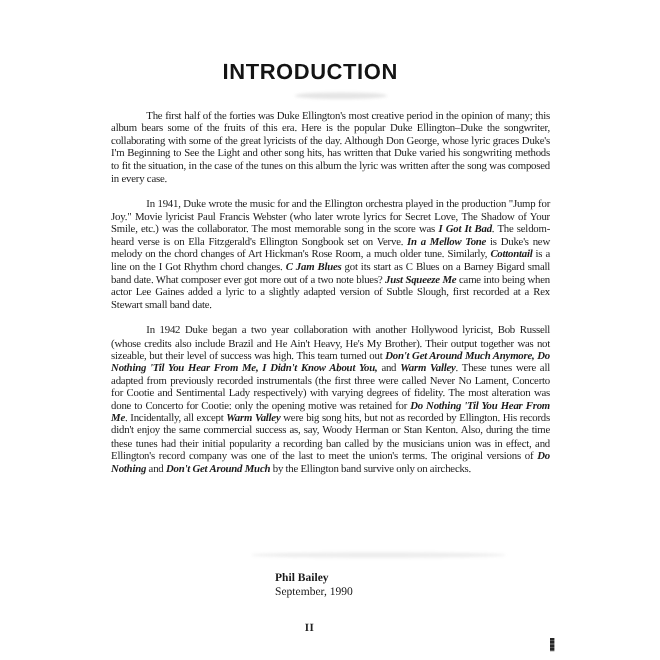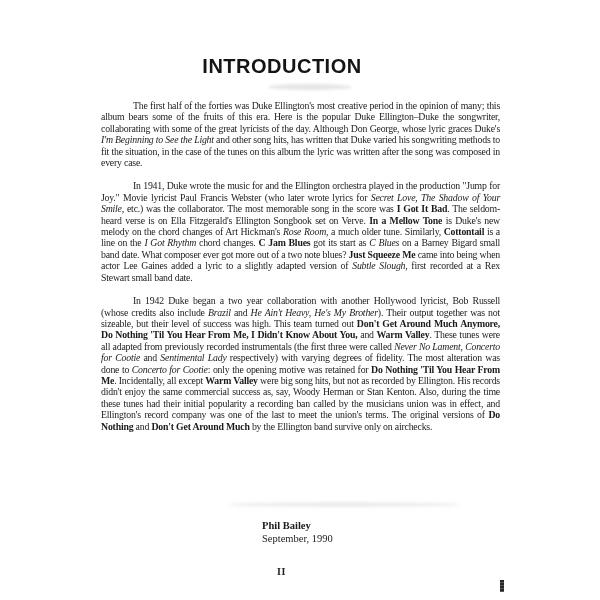--- a/index.html
+++ b/index.html
@@ -39,25 +39,25 @@
     letter-spacing: -0.2px;
     line-height: 11.4px;
     text-align: justify;
     color: #1b1b1b;
   }
   .body-text p {
     margin: 0 0 12px 0;
     text-indent: 32px;
   }
   .run-n { font-style: normal; margin-top: 32px; }
-  .run-i { font-style: italic; }
-  .run-bi { font-weight: 700; }
+  .run-i { }
+  .run-bi { font-style: italic; font-weight: 700; }
   .signature {
     position: absolute;
-    left: 262px;
+    left: 250px;
     top: 520px;
     font-family: "Liberation Serif", serif;
     font-size: 10.5px;
     line-height: 12.5px;
     color: #1b1b1b;
   }
   .sig-name { font-weight: bold; }
   .page-number {
     position: absolute;
     left: 277px;

